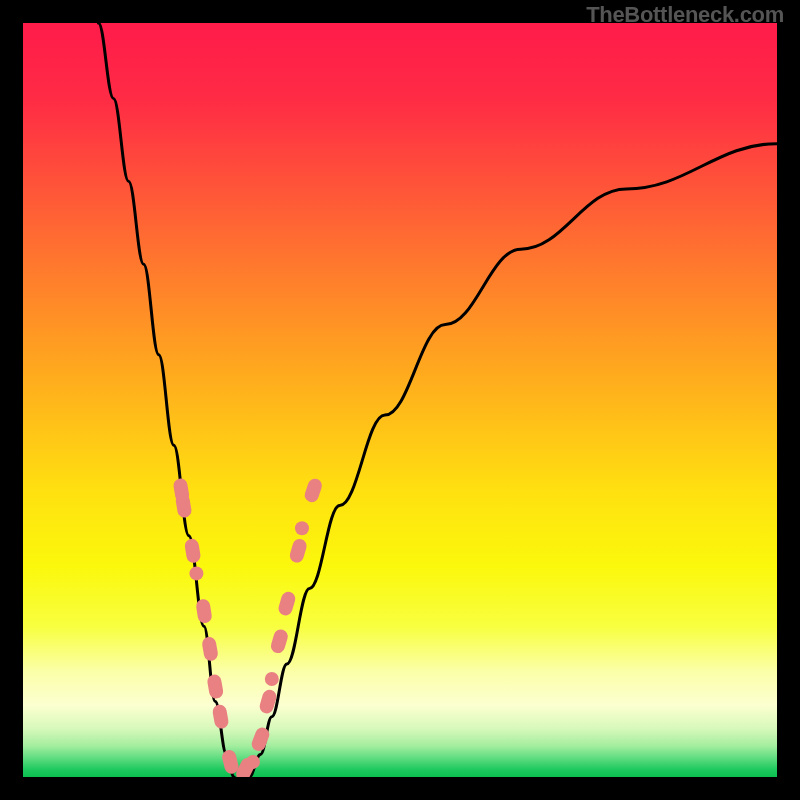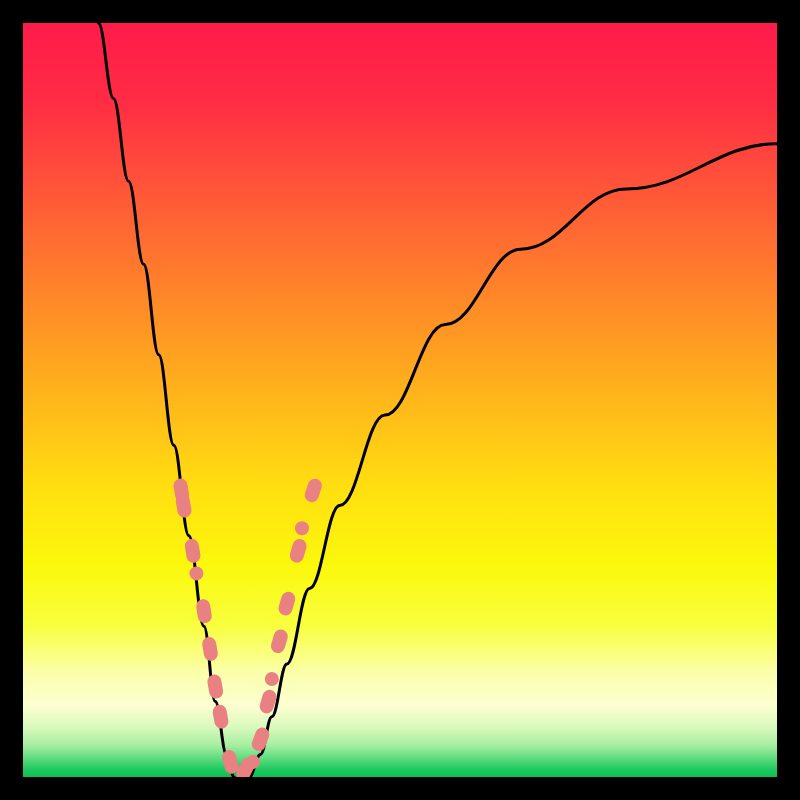--- a/index.html
+++ b/index.html
@@ -40,20 +40,21 @@
   .curves {
     position: absolute;
     inset: 0;
   }
 </style>
 </head>
 <body>
 
 <div class="wrap">
 
+  <div class="watermark">TheBottleneck.com</div>
 
   <div class="plot-area">
 
     <svg class="gradient" width="754" height="754" viewBox="0 0 754 754" preserveAspectRatio="none">
       <defs>
         <linearGradient id="bgGrad" x1="0" y1="0" x2="0" y2="1">
             <stop offset="0%" stop-color="#ff1b4a"></stop>
             <stop offset="10%" stop-color="#ff2b45"></stop>
             <stop offset="28.000000000000004%" stop-color="#ff6a32"></stop>
             <stop offset="45%" stop-color="#ffa51f"></stop>

